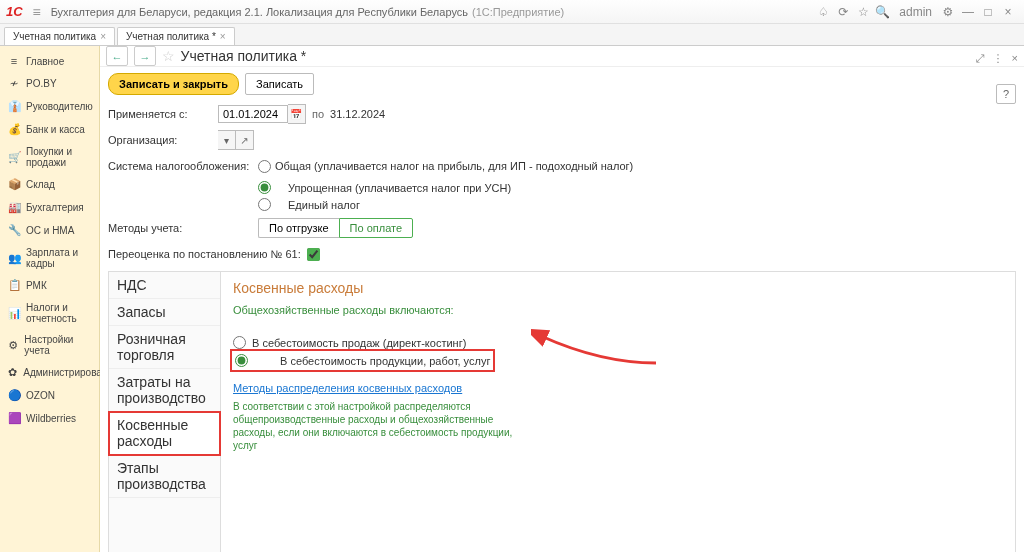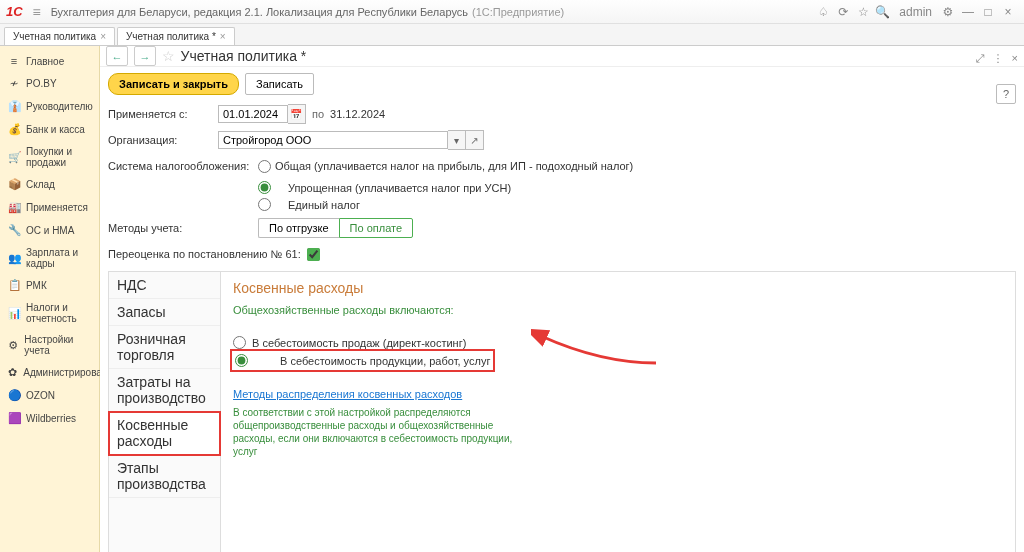--- a/index.html
+++ b/index.html
@@ -58,21 +58,21 @@
 
 .panel-split { display:flex; margin-top:6px; border:1px solid #ddd; height:320px;}
 .side-tabs { width:112px; background:#fafafa; border-right:1px solid #ddd;}
 .side-tab { padding:5px 8px; border-bottom:1px solid #eee; cursor:pointer; font-size:14px; color:#333;}
 .side-tab.highlight { outline:2px solid #e53935; outline-offset:-1px; background:#fff;}
 .panel-body { flex:1; padding:8px 12px; position:relative; overflow:hidden;}
 .panel-body h3 { color:#c97c3a; font-size:14px; font-weight:normal; margin-bottom:8px;}
 .green-label { color:#388e3c; font-size:11px; margin-bottom:20px; }
 .radio-opt { display:flex; align-items:center; gap:6px; font-size:11px; margin-bottom:3px;}
 .radio-opt.boxed { outline:2px solid #e53935; outline-offset:1px; padding:2px; width:fit-content;gap:32px;}
-.link { color:#1976d2; text-decoration:underline; cursor:pointer; font-size:11px; display:inline-block; margin-top:16px;}
+.link { color:#1976d2; text-decoration:underline; cursor:pointer; font-size:11px; display:inline-block; margin-top:10px;}
 .hint-text { color:#388e3c; font-size:10px; margin-top:6px; max-width:300px; line-height:1.3;}
 
 .arrow { position:absolute; left:310px; top:56px; pointer-events:none;}
 .arrow svg { width:130px; height:40px; }
 </style>
 </head>
 <body>
 
 <div class="titlebar">
   <span class="logo">1C</span>
@@ -123,21 +123,21 @@
     <div class="side-item">
         <span class="ic">🛒</span>
         <span>Покупки и продажи</span>
       </div>
     <div class="side-item">
         <span class="ic">📦</span>
         <span>Склад</span>
       </div>
     <div class="side-item">
         <span class="ic">🏭</span>
-        <span>Применяется</span>
+        <span>Бухгалтерия</span>
       </div>
     <div class="side-item">
         <span class="ic">🔧</span>
         <span>ОС и НМА</span>
       </div>
     <div class="side-item">
         <span class="ic">👥</span>
         <span>Зарплата и кадры</span>
       </div>
     <div class="side-item">
@@ -188,21 +188,20 @@
     <div class="form">
       <div class="form-row">
         <span class="form-label">Применяется с:</span>
         <input class="date-input" value="01.01.2024" style="">
         <button class="date-btn">📅</button>
         <span class="po-label">по</span>
         <span>31.12.2024</span>
       </div>
       <div class="form-row">
         <span class="form-label">Организация:</span>
-        <input class="org-input" value="Стройгород ООО" style="">
         <button class="org-btn">▾</button>
         <button class="org-btn">↗</button>
       </div>
       <div class="form-row">
         <span class="form-label-wide">Система налогообложения:</span>
         <input type="radio" name="tax" style="">
         <label style="margin-left:4px">Общая (уплачивается налог на прибыль, для ИП - подоходный налог)</label>
       </div>
       <div class="radio-row">
         <input type="radio" name="tax" checked="" style="accent-color: rgb(56, 142, 60);">

